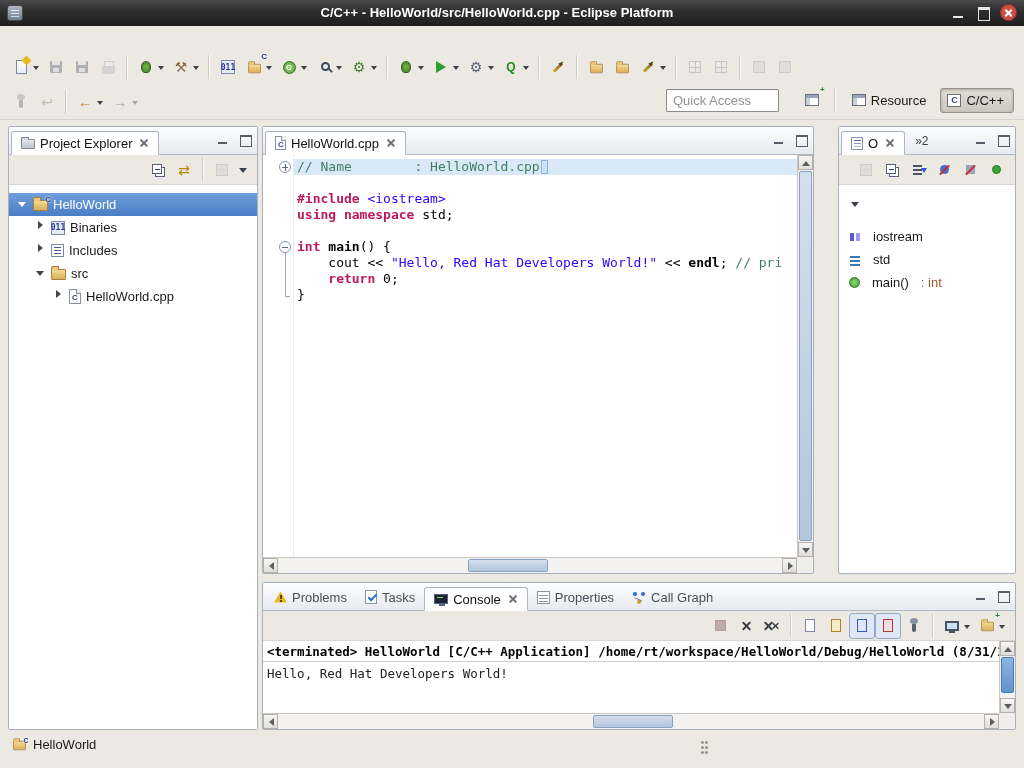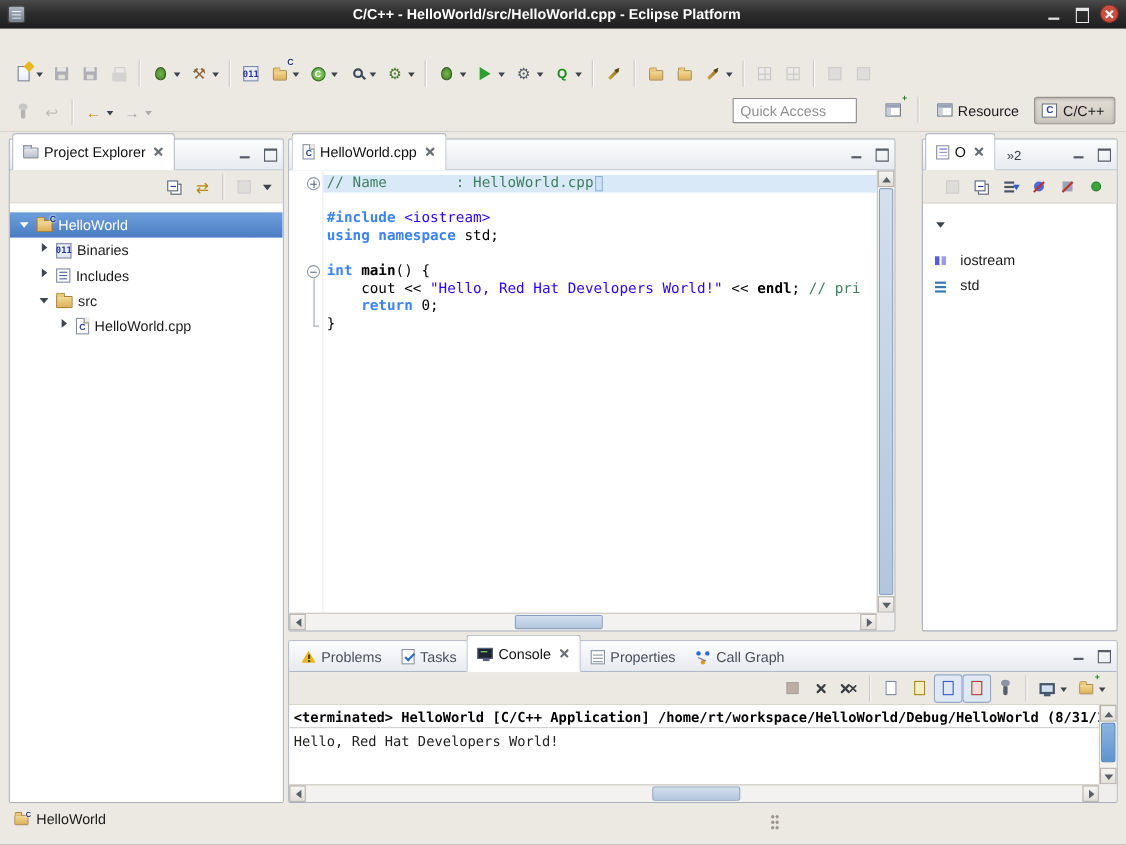--- a/index.html
+++ b/index.html
@@ -87,21 +87,21 @@
 .qa{position:absolute;left:666px;top:89px;width:113px;height:23px;border:1px solid #8d8d8d;background:#fff;font-size:13px;color:#1a1a1a;padding:0 6px;font-family:"Liberation Sans",sans-serif;border-radius:1px}
 .qa::placeholder{color:#909090;opacity:1}
 .pgroup{position:absolute;right:10px;top:87px;display:flex;align-items:center;gap:4px}
 .pbtn{display:flex;align-items:center;gap:5px;padding:4px 9px 4px 6px;border:1px solid transparent;border-radius:3px}
 .pbtn.active{background:linear-gradient(#e2ded7,#cdc8bf);border-color:#97928a;box-shadow:inset 0 1px 3px rgba(0,0,0,.25)}
 
 
 .view{position:absolute;background:#fff;border:1px solid #a9b0bd;border-radius:2px}
 .tabbar{position:absolute;left:0;top:0;right:0;height:28px;background:linear-gradient(#fcfdfe,#e7eaef);border-bottom:1px solid #b2b9c6;display:flex;align-items:flex-end;padding-left:2px}
 .tab{height:26px;display:flex;align-items:center;gap:5px;padding:0 9px;color:#4a4f57;white-space:nowrap}
-.tab.on{background:#fff;border:1px solid #aeb5c2;border-bottom-color:#fff;border-radius:3px 3px 0 0;color:#111;position:relative;z-index:2;margin-bottom:-1px;height:34px}
+.tab.on{background:#fff;border:1px solid #aeb5c2;border-bottom-color:#fff;border-radius:3px 3px 0 0;color:#111;position:relative;z-index:2;margin-bottom:-1px;height:24px}
 .mmx{position:absolute;right:4px;top:5px;display:flex;gap:6px;z-index:3}
 .mmbtn{width:16px;height:16px;position:relative;opacity:.85}
 .mmbtn.mn::after{content:"";position:absolute;left:3px;bottom:4px;width:9px;height:2px;background:#3c424c}
 .mmbtn.mx::after{content:"";position:absolute;left:3px;top:3px;width:10px;height:9px;border:1px solid #3c424c;border-top-width:2px}
 .toolstrip{position:absolute;left:0;top:28px;right:0;height:30px;background:#ECE9E3;border-bottom:1px solid #d9d5cf;display:flex;align-items:center}
 .tstrip-right{margin-left:auto;display:flex;align-items:center;padding-right:6px}
 .xsm{width:9px;height:9px;position:relative;margin-left:3px}
 .xsm::before,.xsm::after{content:"";position:absolute;left:-1px;top:3.5px;width:10px;height:1.6px;background:#6a7077;border-radius:1px}
 .xsm::before{transform:rotate(45deg)}
 .xsm::after{transform:rotate(-45deg)}
@@ -146,21 +146,21 @@
 .i-includes{width:13px;height:13px;background:#fff;border:1px solid #7c88a8;position:relative;flex:none}
 .i-includes::after{content:"";position:absolute;left:2px;top:2px;width:7px;height:1px;background:#4a5aa8;box-shadow:0 3px 0 #4a5aa8,0 6px 0 #4a5aa8}
 
 
 .edarea{position:absolute;left:0;top:28px;right:16px;bottom:16px;background:#fff;overflow:hidden}
 .edruler{position:absolute;left:0;top:0;bottom:0;width:31px;background:#fff;border-right:1px solid #ececec}
 .hl{position:absolute;left:31px;right:0;top:4px;height:16px;background:#d9e9f8}
 .codewrap{position:absolute;left:34px;top:4px;right:17px;z-index:1}
 .cl{height:16px;white-space:pre;font:13px "DejaVu Sans Mono",monospace;color:#000}
 .cm{color:#3F7F5F}
-.k{color:#3b82f6;font-weight:bold}
+.k{color:#be185d;font-weight:bold}
 .s{color:#2A00FF}
 .b{font-weight:bold}
 .fm{position:absolute;left:16px;width:12px;height:12px;border:1px solid #8a97a8;border-radius:7px;background:#fff;z-index:2}
 .fm::before{content:"";position:absolute;left:2px;top:5px;width:6px;height:1px;background:#5a6a7c}
 .fm.plus::after{content:"";position:absolute;left:5px;top:2px;width:1px;height:7px;background:#5a6a7c}
 .fline{position:absolute;left:22px;top:98px;width:1px;height:44px;background:#9aa7b8;z-index:1}
 .fline::after{content:"";position:absolute;left:0;bottom:0;width:5px;height:1px;background:#9aa7b8}
 .caret{position:absolute;left:278px;top:5px;width:7px;height:14px;background:#cfe3f7;border:1px solid #8fb2d4;z-index:2}
 
 
@@ -578,20 +578,25 @@
     <div class="olist">
       <div class="orow">
         <span class="oi-include"></span>
         <span>iostream</span>
         <span class="osuffix"></span>
       </div>
       <div class="orow">
         <span class="oi-ns"></span>
         <span>std</span>
         <span class="osuffix"></span>
+      </div>
+      <div class="orow">
+        <span class="oi-fn"></span>
+        <span>main()</span>
+        <span class="osuffix"> : int</span>
       </div>
     </div>
   </div>
 
   <div class="view" style="left:262px;top:582px;width:754px;height:148px">
     <div class="tabbar">
       <div class="tab">
           <span class="ci-problems"></span>
           <span>Problems</span>
         </div>

